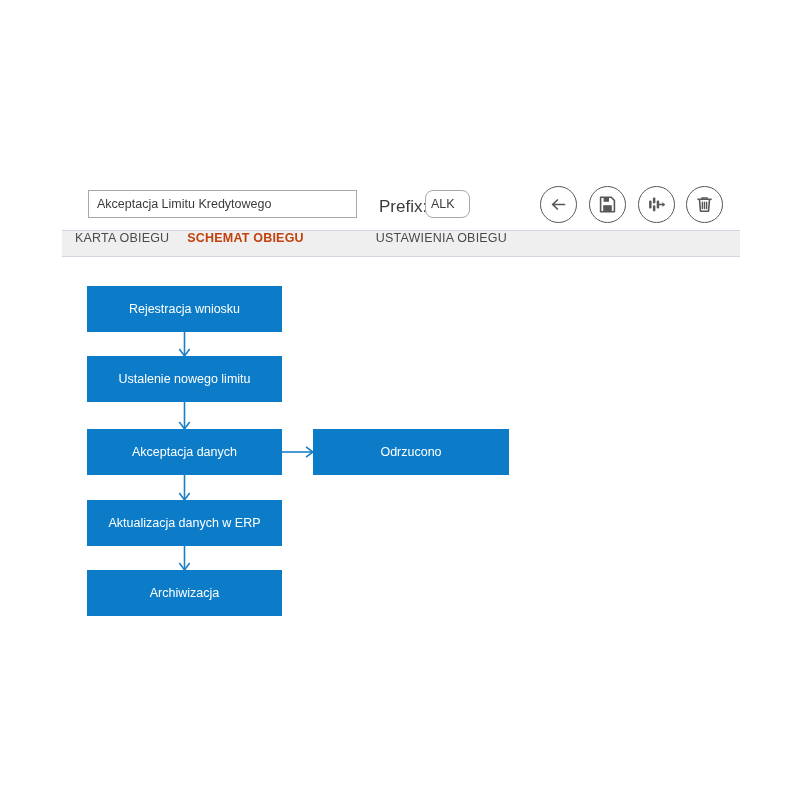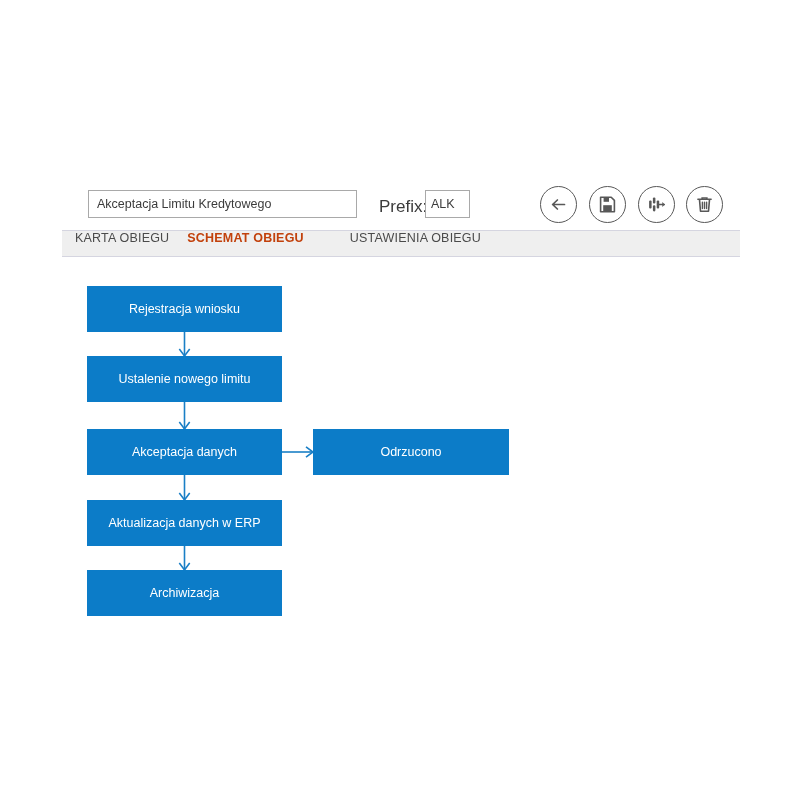--- a/index.html
+++ b/index.html
@@ -63,21 +63,21 @@
     width: 45px;
     height: 28px;
     box-sizing: border-box;
     border: 1px solid #a9a9a9;
     background: #ffffff;
     color: #3b3b3b;
     font-family: "Liberation Sans", sans-serif;
     font-size: 12.5px;
     padding: 0 5px;
     outline: none;
-    border-radius: 0;
+    border-radius: 8px;
   }
 
   
   .icon-btn {
     position: absolute;
     top: 4px;
     width: 37px;
     height: 37px;
     border-radius: 50%;
     border: 1.6px solid #585858;
@@ -112,21 +112,21 @@
   .tab {
     font-size: 12.5px;
     letter-spacing: 0.2px;
     color: #4a4a4a;
     cursor: pointer;
     padding: 0;
     white-space: nowrap;
   }
   #tab-0 { margin-left: 13px; }
   #tab-1 { margin-left: 18px; }
-  #tab-2 { margin-left: 2px; padding-left: 44px; }
+  #tab-2 { margin-left: 28px; padding-left: 44px; }
   .tab.active {
     color: #c2410c;
     font-weight: bold;
   }
 
   
   .canvas {
     position: absolute;
     left: 0;
     top: 0;

